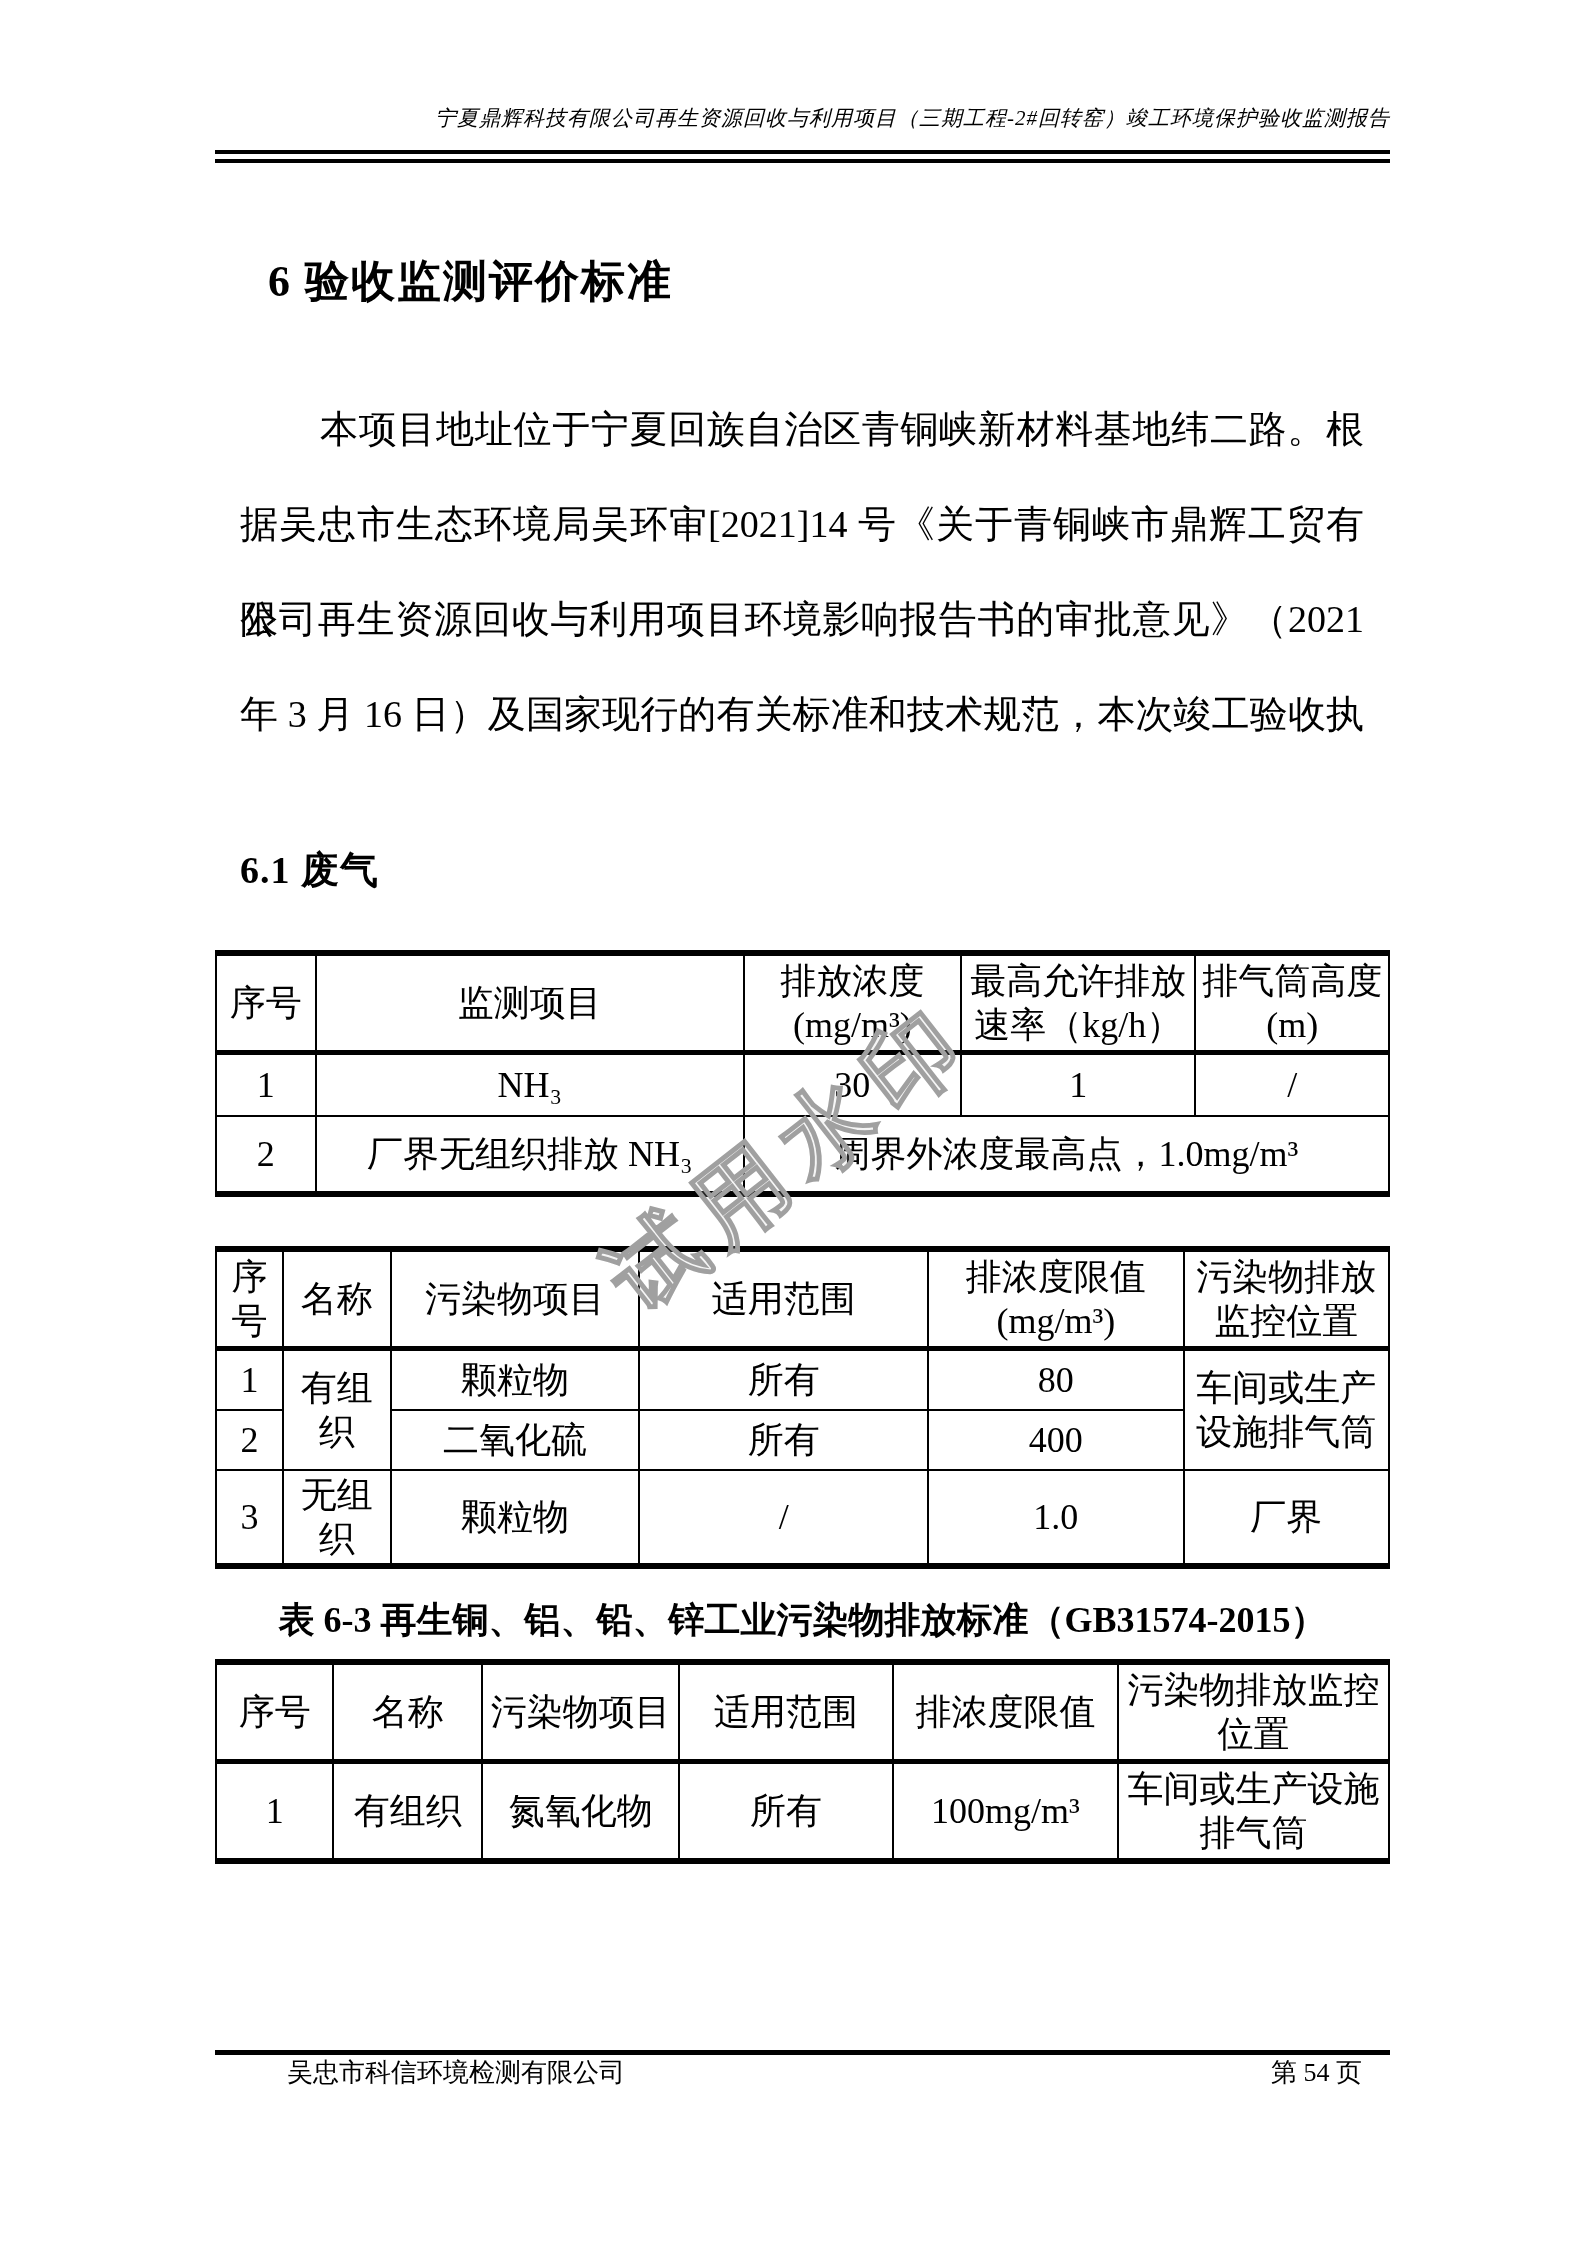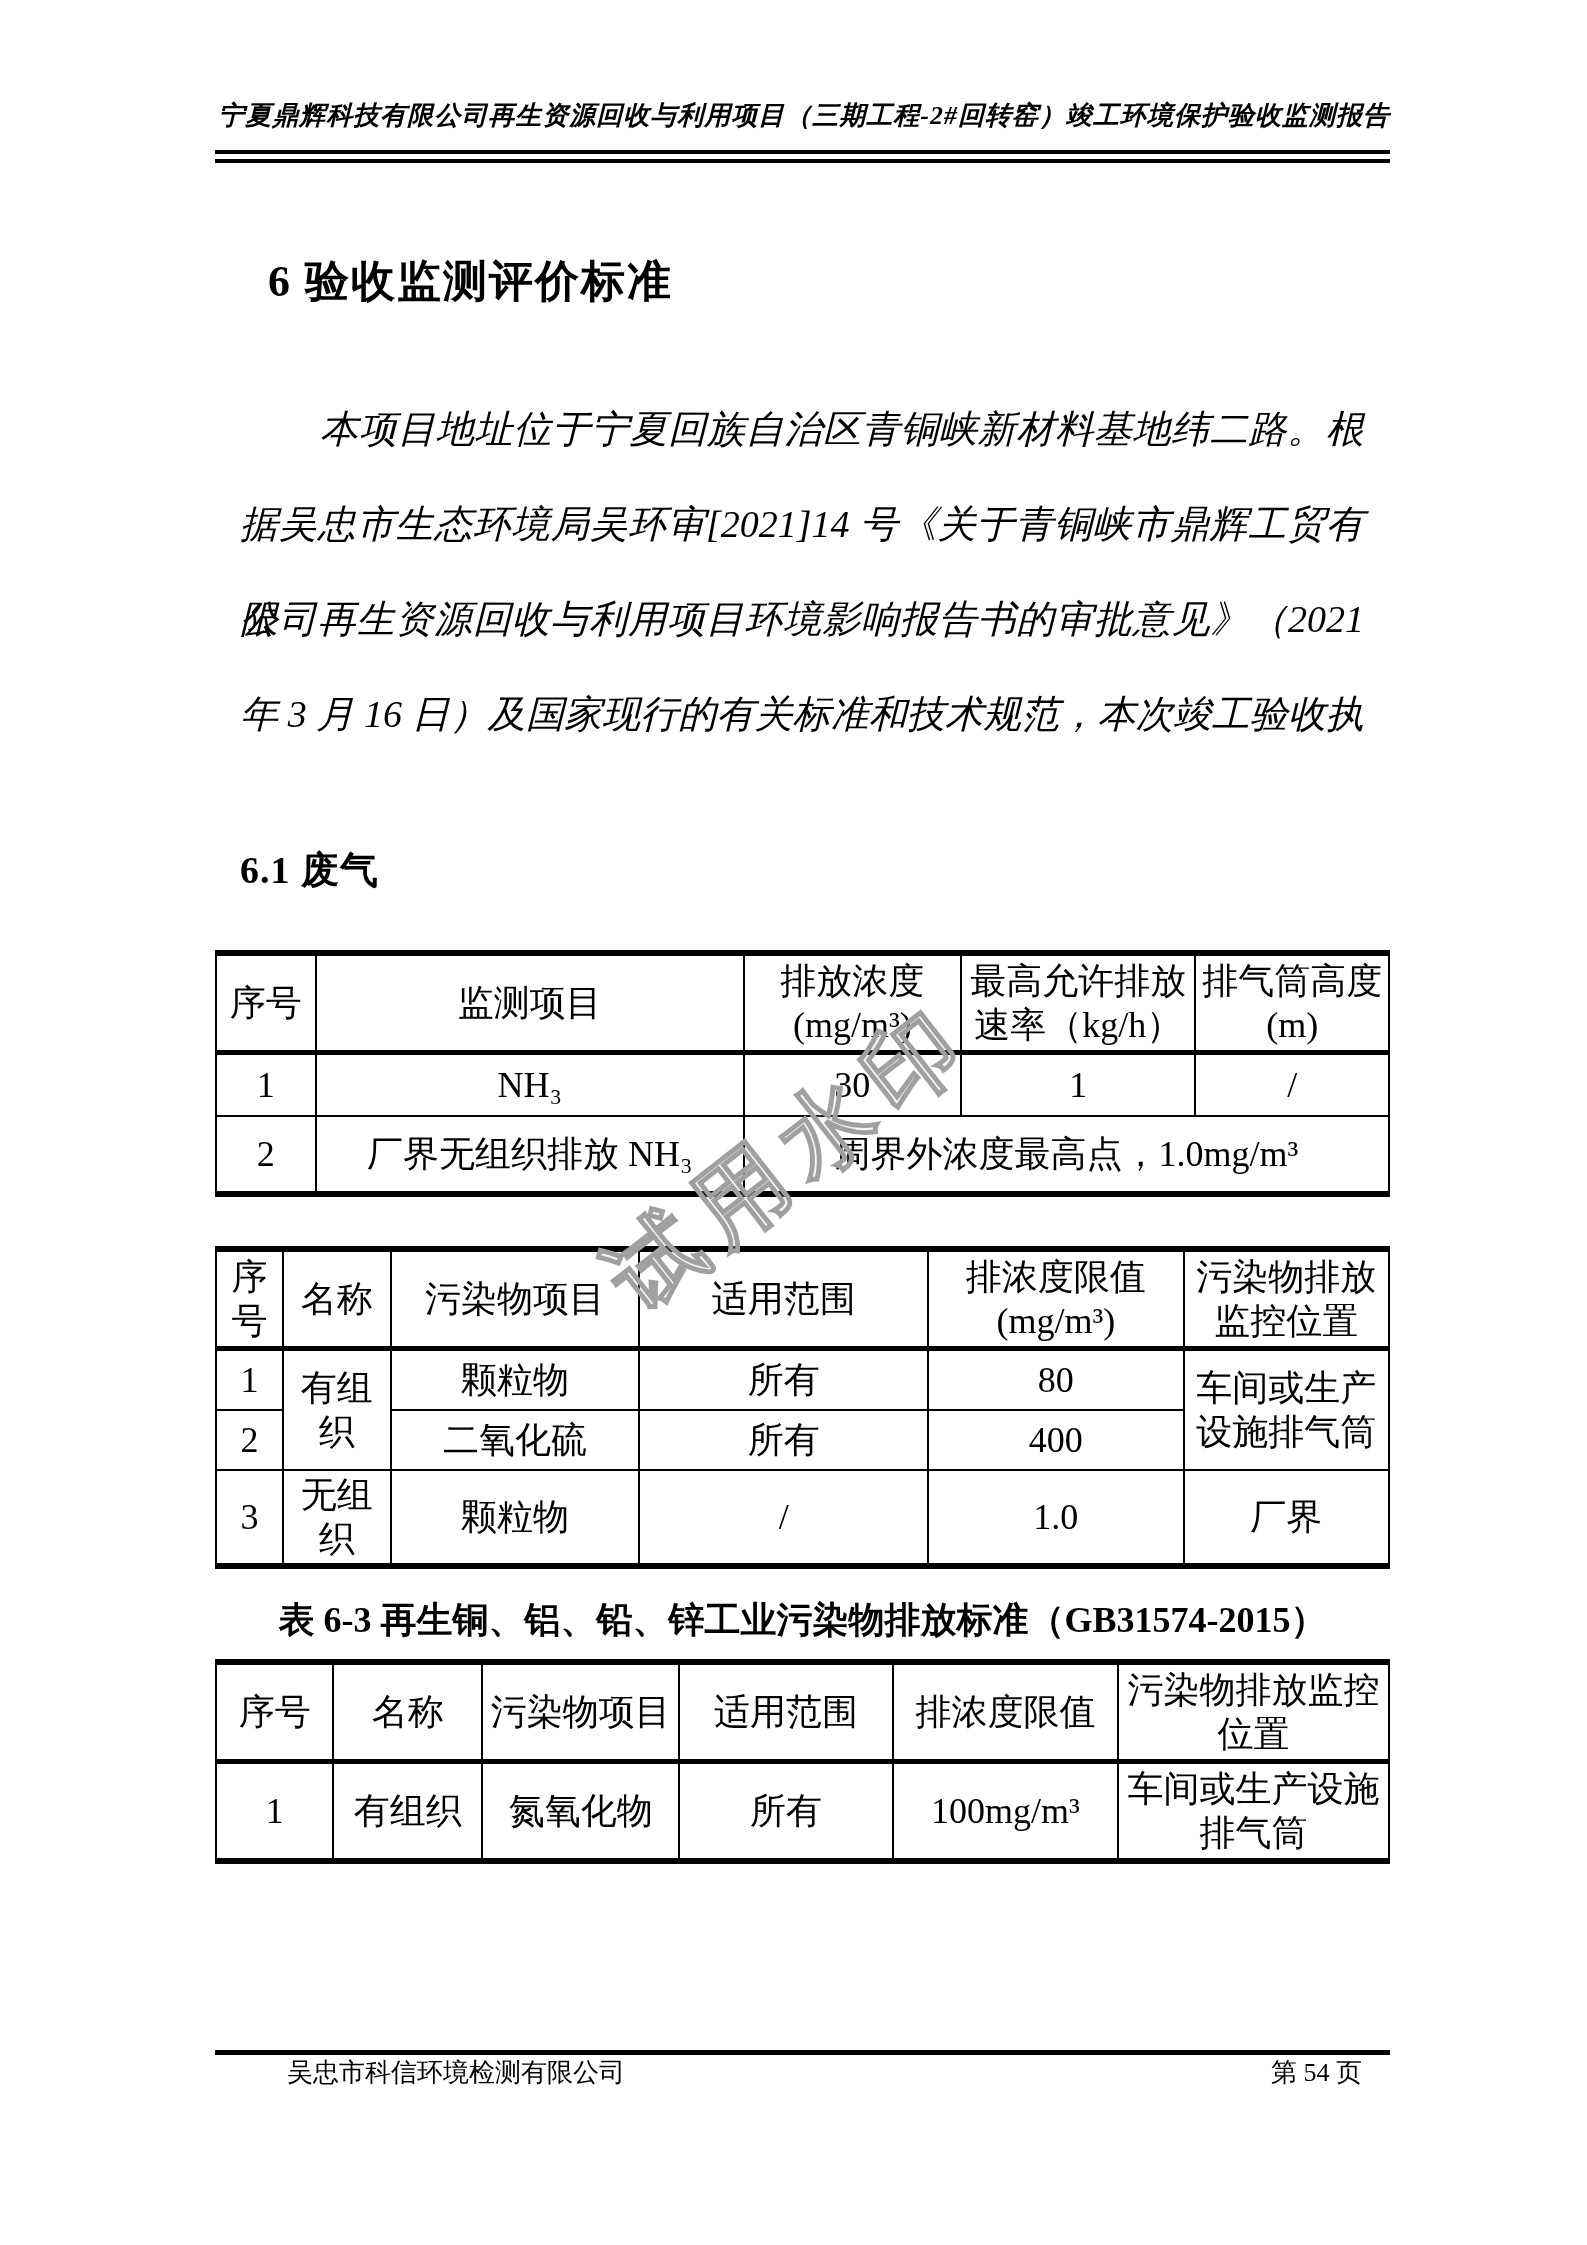--- a/index.html
+++ b/index.html
@@ -9,24 +9,24 @@
     margin:0 auto;
     background:#ffffff;
     font-family:"Liberation Serif","DejaVu Serif",serif;
     color:#000;
     overflow:hidden;
   }
   .abs { position:absolute; left:215px; width:1175px; }
 
   
   .doc-header {
-    top:98px;
+    top:104px;
     text-align:right;
-    font-size:26px;
-    font-weight:bold;
+    font-size:21px;
+    font-weight:normal;
     font-style:italic;
     letter-spacing:1px;
     white-space:nowrap;
     padding-right:4px;
   }
   .header-rule {
     top:150px;
     height:5px;
     border-top:4px solid #000;
     border-bottom:4px solid #000;
@@ -39,21 +39,21 @@
   }
   .h2 {
     top:845px; left:240px; width:1150px;
     font-size:38px; font-weight:bold; letter-spacing:1px;
   }
 
   
   .para { top:382px; left:240px; width:1124px; font-size:38px; }
   .para-line {
     height:95px; line-height:95px;
-    text-align:justify; text-align-last:justify;font-style:italic;
+    text-align:justify; text-align-last:justify;
   }
   .para-line.indent { text-indent:80px; }
   .para-line.last { text-align-last:left; }
 
   
   .tgroup1 { top:950px; }
   .tgroup2 { top:1246px; }
   .tgroup3 { top:1596px; }
   .tcaption {
     text-align:center; font-weight:bold; font-size:36px;

